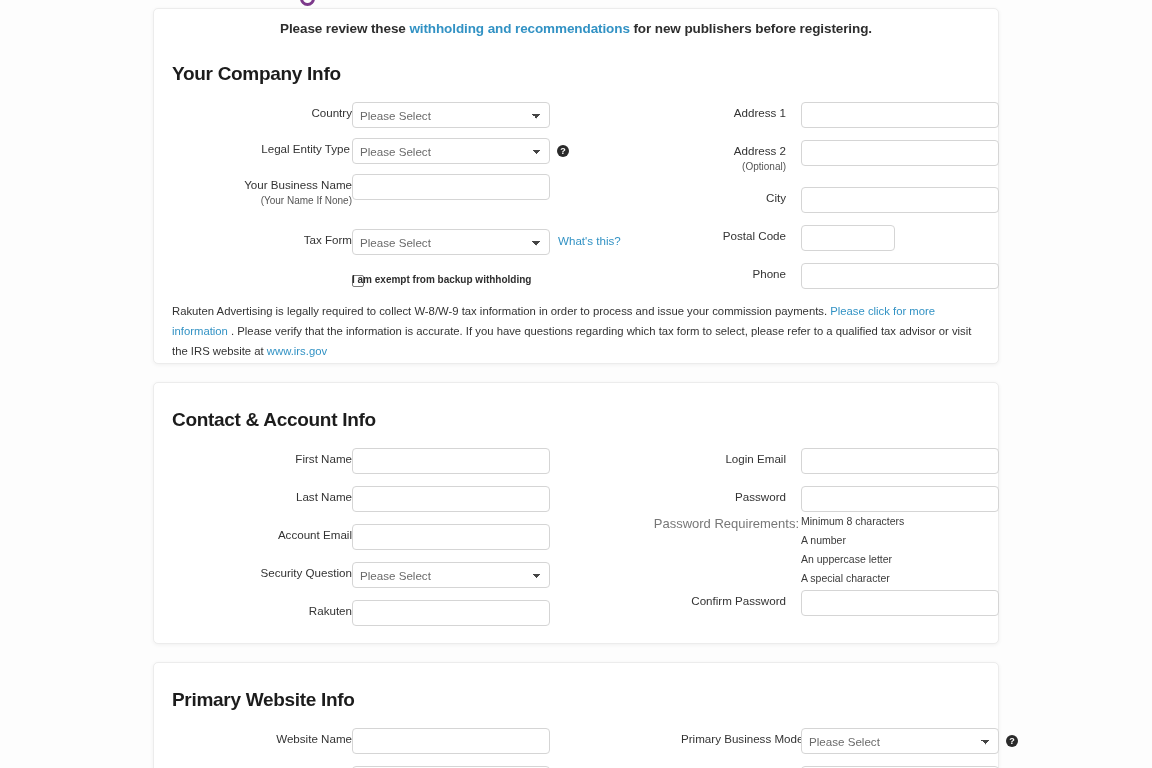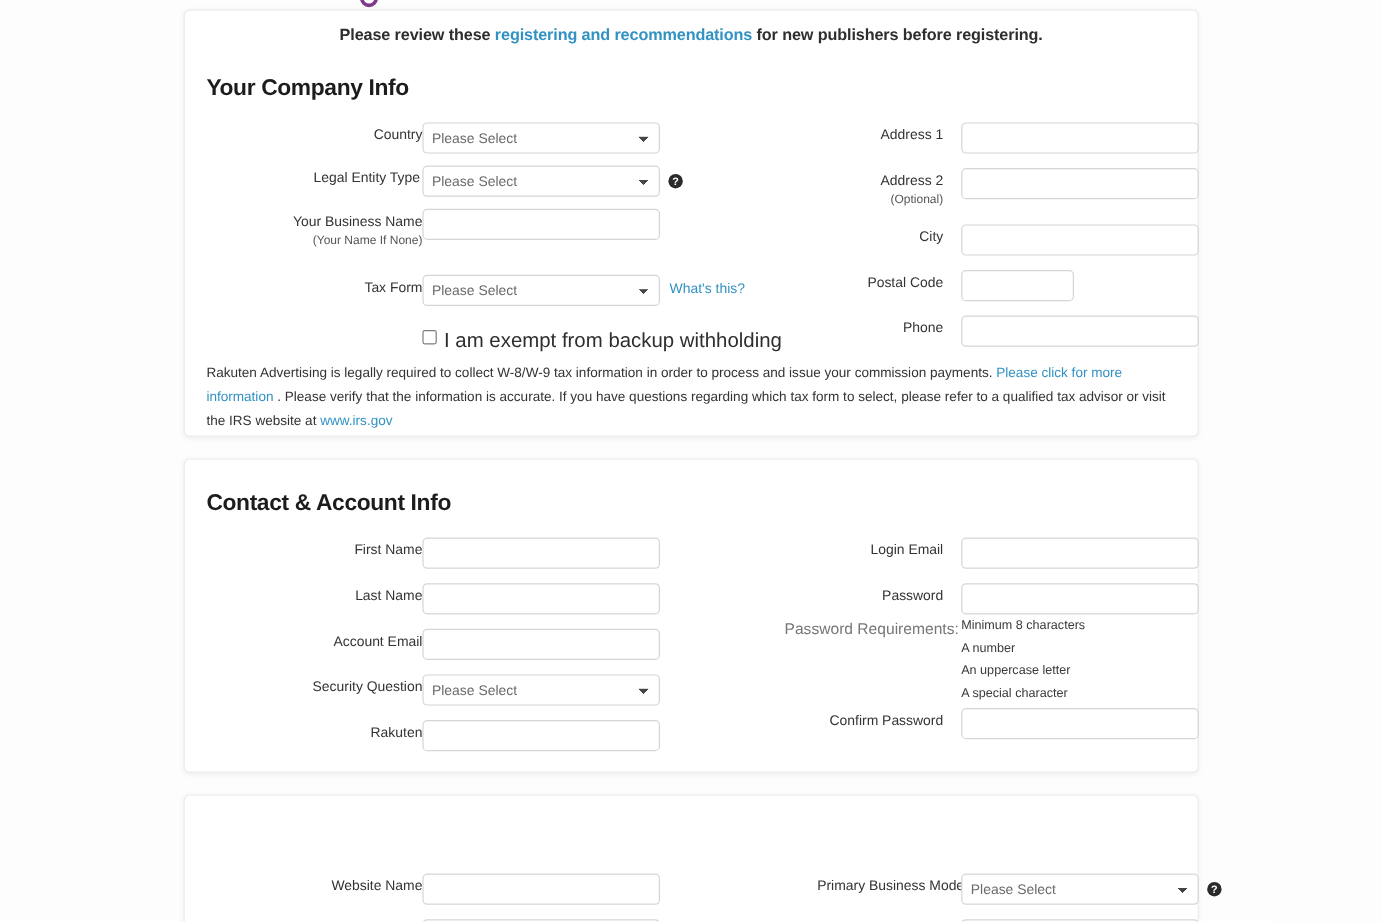--- a/index.html
+++ b/index.html
@@ -139,24 +139,25 @@
   .cbx {
     position: absolute;
     left: 0; top: 0;
     width: 12px; height: 12px;
     border: 1px solid #7d7d7d;
     border-radius: 2px;
     background: #fff;
   }
   .cbx-lbl {
     position: absolute;
-    left: 18px; top: -1px;
-    font-size: 17px;
+    left: 0; top: -1px;
+    font-size: 10px;
     color: #2e2e2e;
     white-space: nowrap;
+    font-weight: bold;
   }
 
   .legal {
     position: absolute;
     left: 18px;
     width: 812px;
     font-size: 11.3px;
     color: #333333;
     line-height: 20px;
   }
@@ -181,21 +182,21 @@
 
 <div class="page">
 
   <div class="logo-strip">
     <div class="logo-mark"></div>
   </div>
 
   <div class="card" id="card-company">
 
     <div class="banner">
-      <span>Please review these </span><a href="#">registering and recommendations</a><span> for new publishers before registering.</span>
+      <span>Please review these </span><a href="#">withholding and recommendations</a><span> for new publishers before registering.</span>
     </div>
 
     <div class="section-title">Your Company Info</div>
 
     <div class="row" style="left:18px; top:93px; width:513px;">
       <div class="lbl" style="right:333px;">Country</div>
       <select class="fld" style="left:180px; width:198px;">
         <option>Please Select</option>
       </select>
     </div>
@@ -309,20 +310,21 @@
     </div>
 
     <div class="row" style="left:480px; top:207px; width:350px;">
       <div class="lbl" style="right:198px;">Confirm Password</div>
       <input class="fld" type="password" style="left: 167px; width: 198px;" value="">
     </div>
   </div>
 
   <div class="card" id="card-website">
 
+    <div class="section-title">Primary Website Info</div>
 
     <div class="row" style="left:18px; top:65px; width:513px;">
       <div class="lbl" style="right:333px;">Website Name</div>
       <input class="fld" type="text" style="left: 180px; width: 198px;" value="">
     </div>
 
     <div class="row" style="left:480px; top:65px; width:370px;">
       <div class="lbl" style="right:198px;">Primary Business Model</div>
       <select class="fld" style="left:167px; width:198px;">
         <option>Please Select</option>

